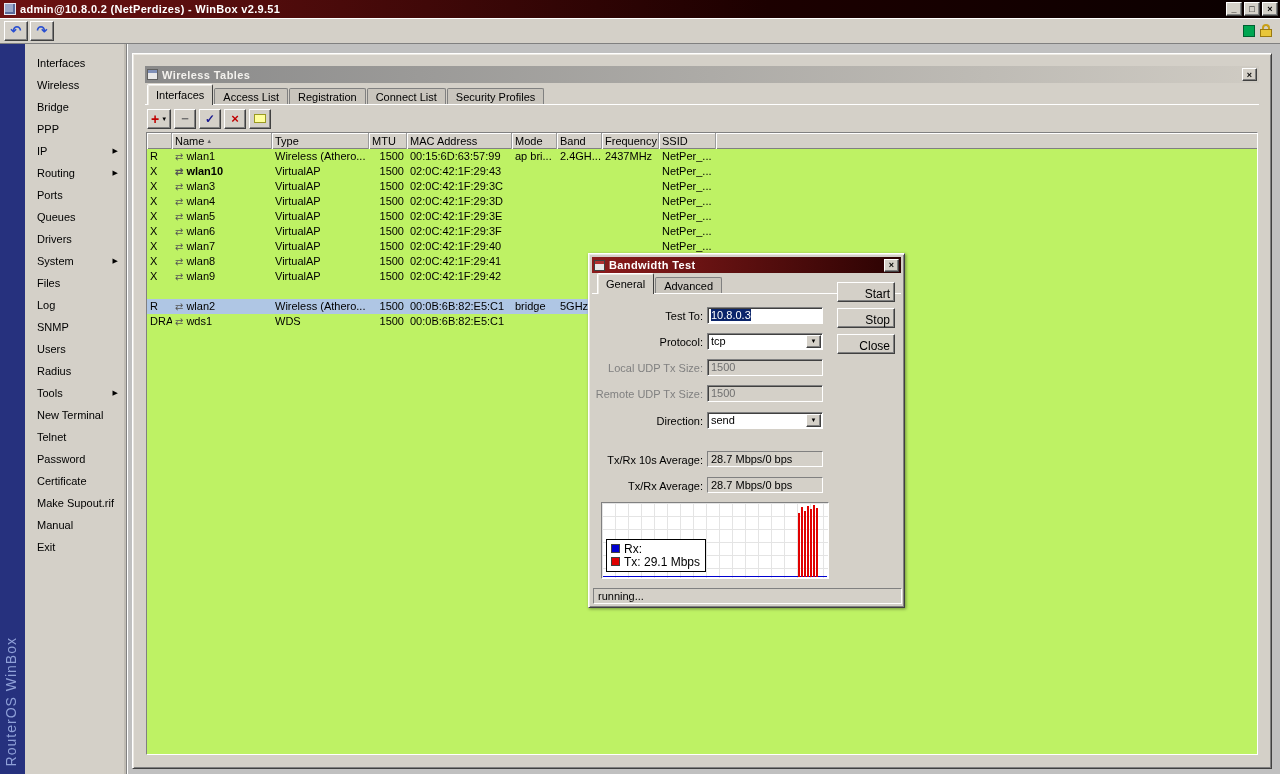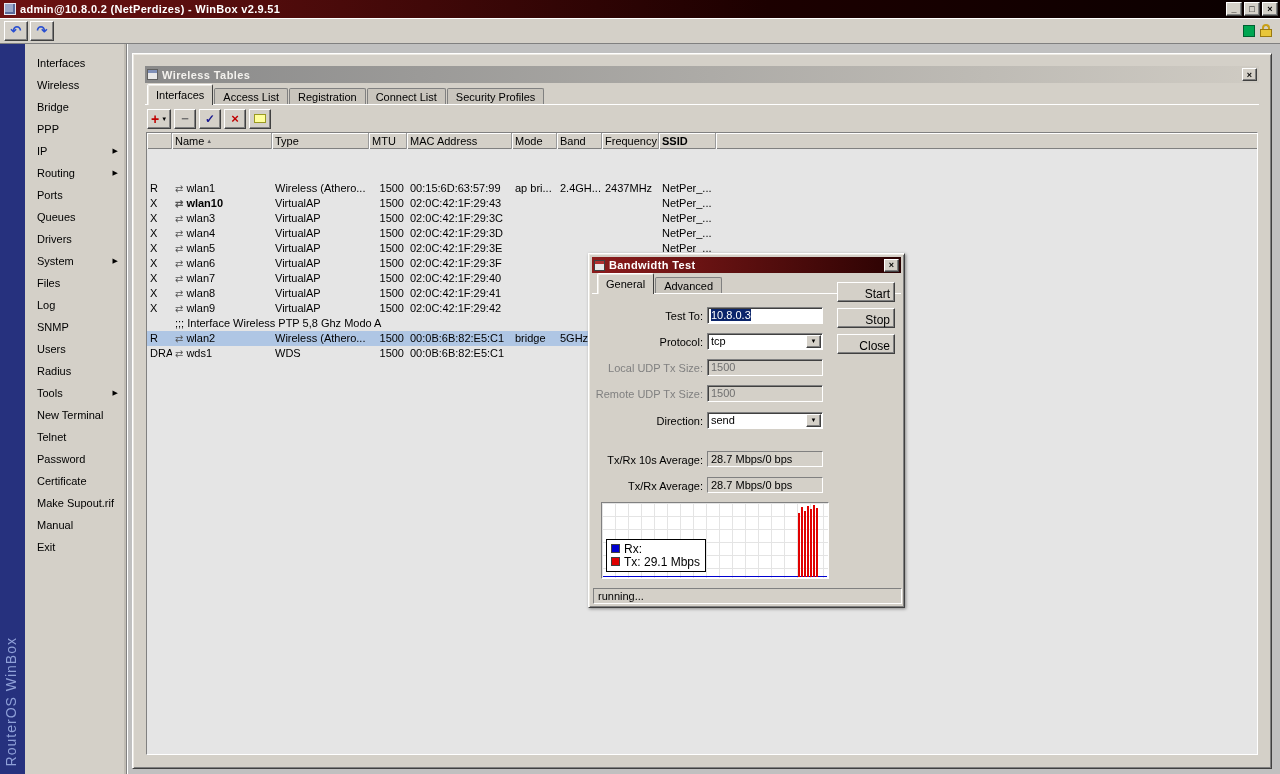--- a/index.html
+++ b/index.html
@@ -72,21 +72,21 @@
     border-color:#ffffff #404040 #404040 #ffffff; box-shadow:inset -1px -1px 0 #808080;
     display:flex; align-items:center; justify-content:center; font-weight:bold; padding:0 3px; }
   .glyph-add { color:#c00000; font-size:14px; line-height:12px; }
   .glyph-dd { font-size:6px; margin-left:2px; color:#000; }
   .glyph-minus { color:#707070; font-size:13px; }
   .glyph-check { color:#1a1a90; font-size:12px; }
   .glyph-x { color:#c00000; font-size:13px; }
   .note-icon { width:12px; height:9px; background:#ffff9c; border:1px solid #9a9a20; }
 
   .tablewrap { flex:1; margin:0 1px 1px; border:1px solid; border-color:#808080 #fff #fff #808080;
-    background:#e5e5e5; display:flex; flex-direction:column; overflow:hidden;gap:32px; }
+    background:#bef264; display:flex; flex-direction:column; overflow:hidden; }
   .thead { display:flex; height:16px; flex:none; background:#d4d0c8; }
   .hcell { flex:none; padding:1px 3px; background:#d4d0c8; border-right:1px solid #9a9a9a;
     box-shadow:inset 1px 1px 0 #fff, inset 0 -1px 0 #808080; white-space:nowrap; overflow:hidden; display:flex; align-items:center; gap:2px; }
   .hcell.fill { flex:1; border-right:none; }
   .sort { font-size:6px; color:#606060; }
   .tbody { flex:1; overflow:hidden; }
   .trow { display:flex; height:15px; align-items:center; }
   .cell { flex:none; padding:0 3px; white-space:nowrap; overflow:hidden; height:15px; line-height:15px; }
   .cell.num { text-align:right; }
   .trow.selected .cell { background:#afc6e4; }
@@ -304,21 +304,21 @@
               </div>
               <div class="hcell" style="width: 45px;">
                 <span>Mode</span>
               </div>
               <div class="hcell" style="width: 45px;">
                 <span>Band</span>
               </div>
               <div class="hcell" style="width: 57px;">
                 <span>Frequency</span>
               </div>
-              <div class="hcell" style="width: 57px; font-weight: bold;">
+              <div class="hcell" style="width: 57px;">
                 <span>SSID</span>
               </div>
               <div class="hcell fill"></div>
             </div>
           <div class="tbody" id="tbody">
               <div class="trow">
                 <div class="cell" style="width: 25px;">R</div>
                 <div class="cell" style="width: 100px;"><span class="ificon">⇄</span><span>wlan1</span></div>
                 <div class="cell" style="width: 97px;">Wireless (Athero...</div>
                 <div class="cell num" style="width: 38px;">1500</div>
@@ -411,21 +411,20 @@
                 <div class="cell" style="width: 97px;">VirtualAP</div>
                 <div class="cell num" style="width: 38px;">1500</div>
                 <div class="cell" style="width: 105px;">02:0C:42:1F:29:42</div>
                 <div class="cell" style="width: 45px;"></div>
                 <div class="cell" style="width: 45px;"></div>
                 <div class="cell" style="width: 57px;"></div>
                 <div class="cell" style="width: 57px;"></div>
               </div>
               <div class="trow">
                 <div class="cell" style="width: 25px;"></div>
-                <div class="cell comment" style="width: 544px;">;;; Interface Wireless PTP 5,8 Ghz Modo A</div>
               </div>
               <div class="trow selected">
                 <div class="cell" style="width: 25px;">R</div>
                 <div class="cell" style="width: 100px;"><span class="ificon">⇄</span><span>wlan2</span></div>
                 <div class="cell" style="width: 97px;">Wireless (Athero...</div>
                 <div class="cell num" style="width: 38px;">1500</div>
                 <div class="cell" style="width: 105px;">00:0B:6B:82:E5:C1</div>
                 <div class="cell" style="width: 45px;">bridge</div>
                 <div class="cell" style="width: 45px;">5GHz</div>
                 <div class="cell" style="width: 57px;"></div>

